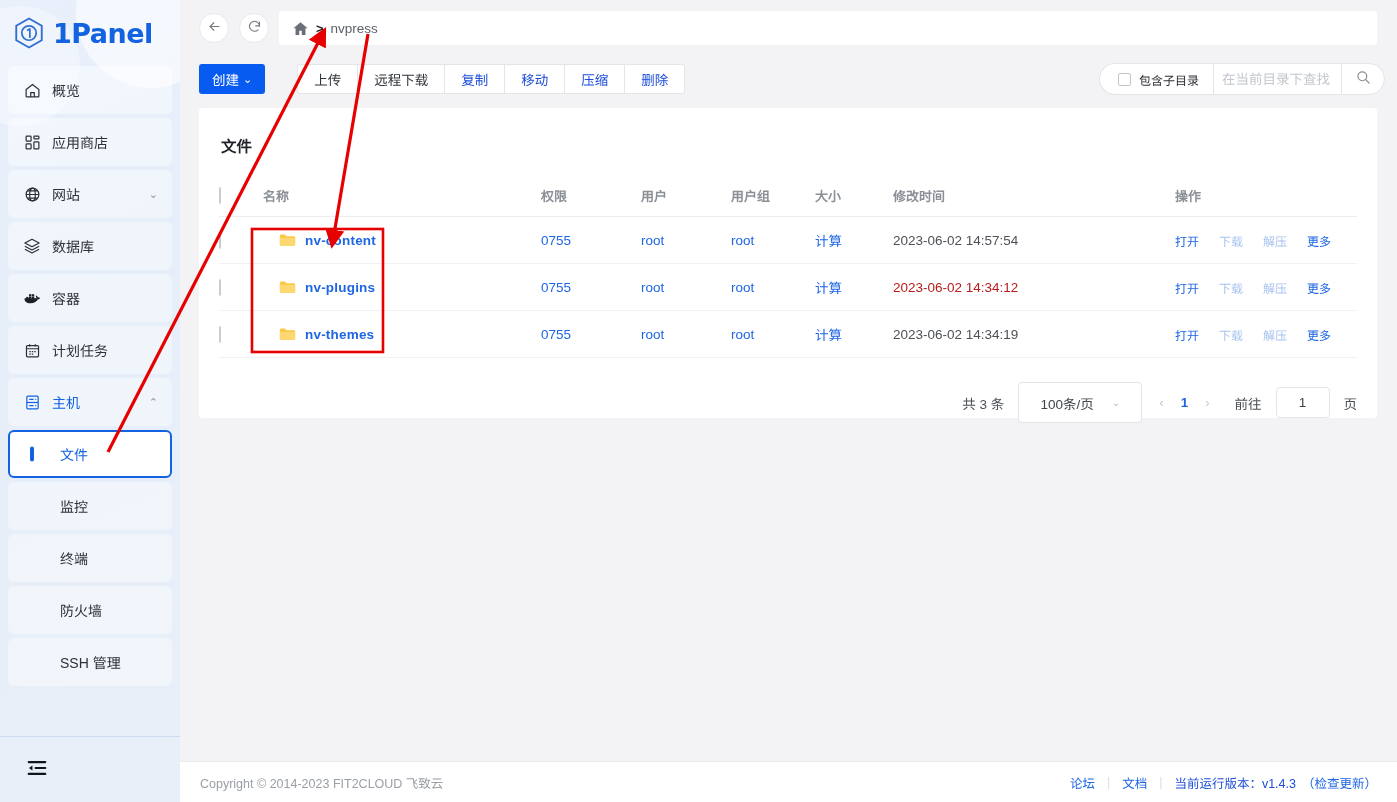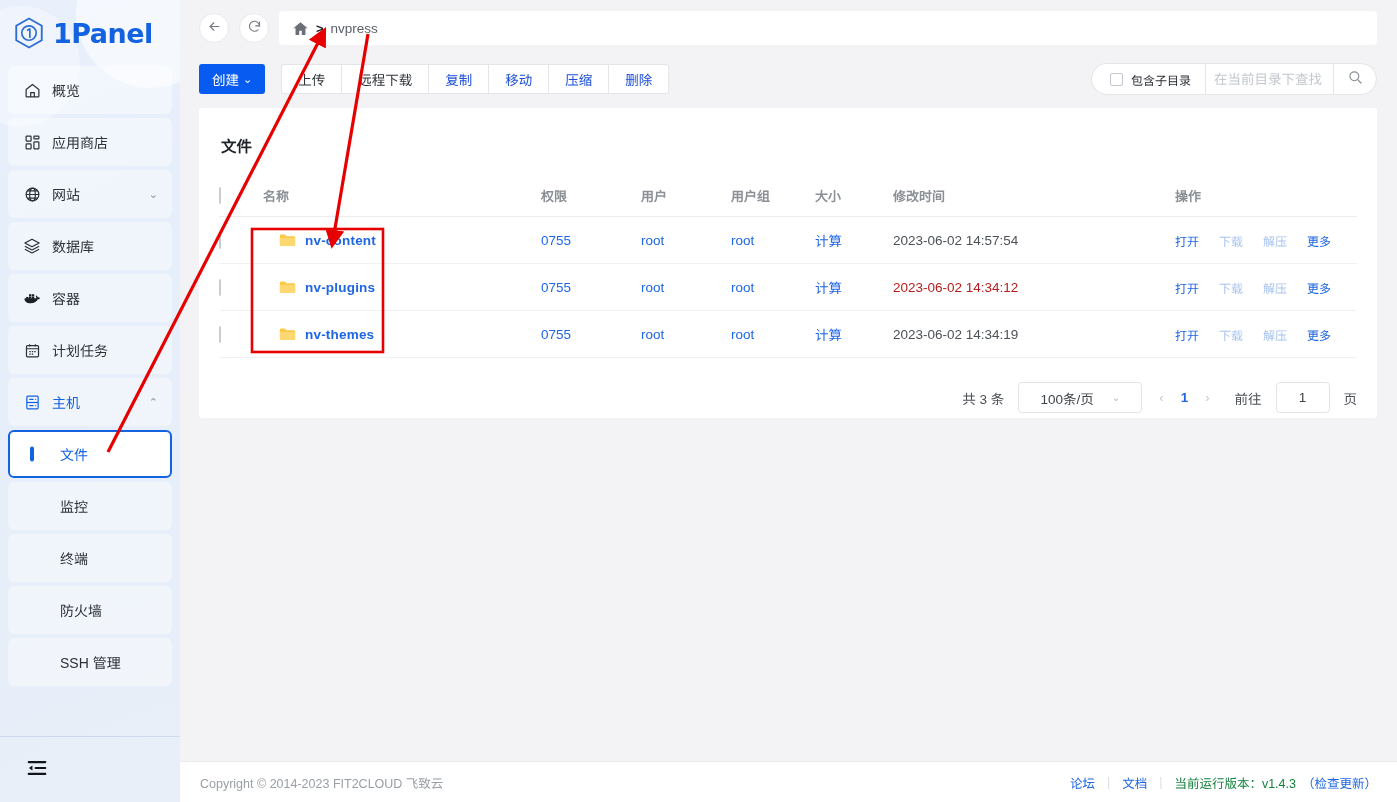--- a/index.html
+++ b/index.html
@@ -87,21 +87,21 @@
   }
   .pathbar {
     flex: 1; height: 34px; background: #fff; border-radius: 3px;
     display: flex; align-items: center; padding: 0 12px; gap: 7px;
     font-size: 13.5px; color: #5b6068; border: 1px solid #fff;
   }
   .home-ico { width: 17px; height: 17px; flex: 0 0 17px; }
   .crumb-sep { color: #1b1d20; font-weight: bold; font-size: 13px; }
 
   .actionbar {
-    height: 46px; display: flex; align-items: center; padding: 0 20px 0 19px; gap: 0;
+    height: 46px; display: flex; align-items: center; padding: 0 12px 0 19px; gap: 16px;
   }
   .btn-primary {
     height: 30px; background: #085bf1; color: #fff; border: none; border-radius: 3px;
     font-size: 13.5px; padding: 0 13px; display: flex; align-items: center; gap: 4px;
     cursor: pointer; font-family: inherit;
   }
   .btn-group { display: flex; margin-left: 16px; }
   .btn-g {
     height: 30px; background: #fff; border: 1px solid #e3e5e8; border-right: none;
     font-size: 13.5px; padding: 0 16px; color: #30343a; cursor: pointer;
@@ -168,21 +168,21 @@
   .lnk-b { color: #1f66e5; font-weight: bold; cursor: pointer; letter-spacing: .2px; }
   .ops { display: flex; gap: 20px; padding-left: 2px; }
   .op { color: #1f66e5; font-size: 12px; cursor: pointer; }
   .op.dis { color: #a9c3ef; cursor: not-allowed; }
 
   .pager {
     display: flex; align-items: center; justify-content: flex-end; gap: 14px;
     padding: 24px 0 0 0; font-size: 13.5px; color: #4a4f56;
   }
   .pg-select {
-    width: 124px; height: 31px; border: 1px solid #e2e4e7; border-radius: 4px;
+    width: 124px; height: 41px; border: 1px solid #e2e4e7; border-radius: 4px;
     display: flex; align-items: center; justify-content: center; gap: 18px;
     font-size: 13.5px; color: #3f444a; cursor: pointer; background: #fff;
   }
   .pg-select .cd { color: #b7bbc1; font-size: 10px; }
   .pg-arrow { color: #c4c8ce; font-size: 13px; cursor: pointer; padding: 0 3px; }
   .pg-num { color: #1f66e5; font-weight: bold; cursor: pointer; }
   .pg-jump-input {
     width: 54px; height: 31px; border: 1px solid #e2e4e7; border-radius: 4px;
     text-align: center; font-size: 13.5px; color: #3f444a; font-family: inherit;
     outline: none; background: #fff;
@@ -531,21 +531,21 @@
       </div>
     </div>
 
     <div class="footer">
       <span>Copyright © 2014-2023 FIT2CLOUD 飞致云</span>
       <div class="footer-right">
         <span class="f-link">论坛</span>
         <span class="f-div">|</span>
         <span class="f-link">文档</span>
         <span class="f-div">|</span>
-        <span style="color:#15803d;">当前运行版本：v1.4.3</span>
+        <span style="color:#1d4ed8;">当前运行版本：v1.4.3</span>
         <span class="f-upd" style="margin-left:-6px;">（检查更新）</span>
       </div>
     </div>
   </section>
 
   <svg class="anno" viewBox="0 0 1397 802">
     <defs>
       <marker id="ah" markerWidth="6" markerHeight="6" refX="3.2" refY="3" orient="auto">
         <path d="M0,0 L6,3 L0,6 z" fill="#e60000"></path>
       </marker>

